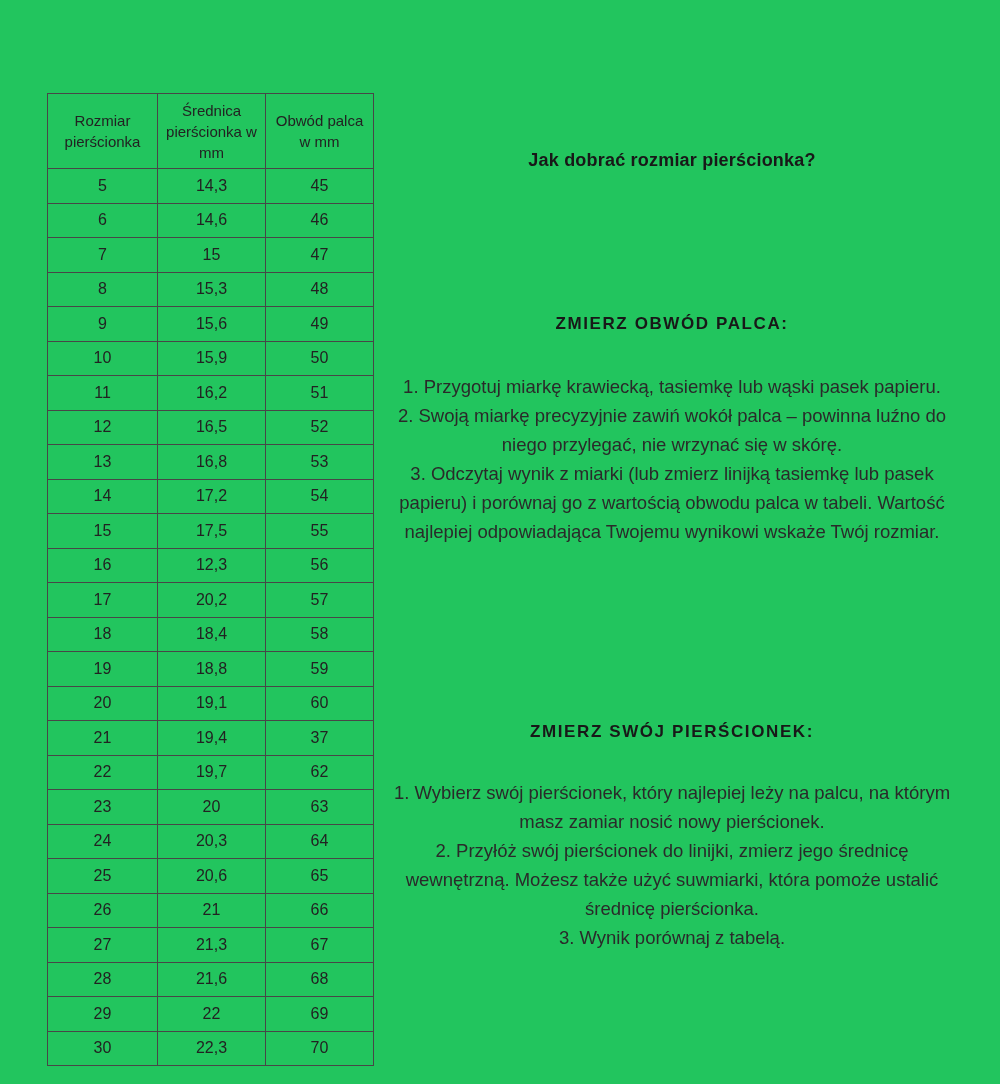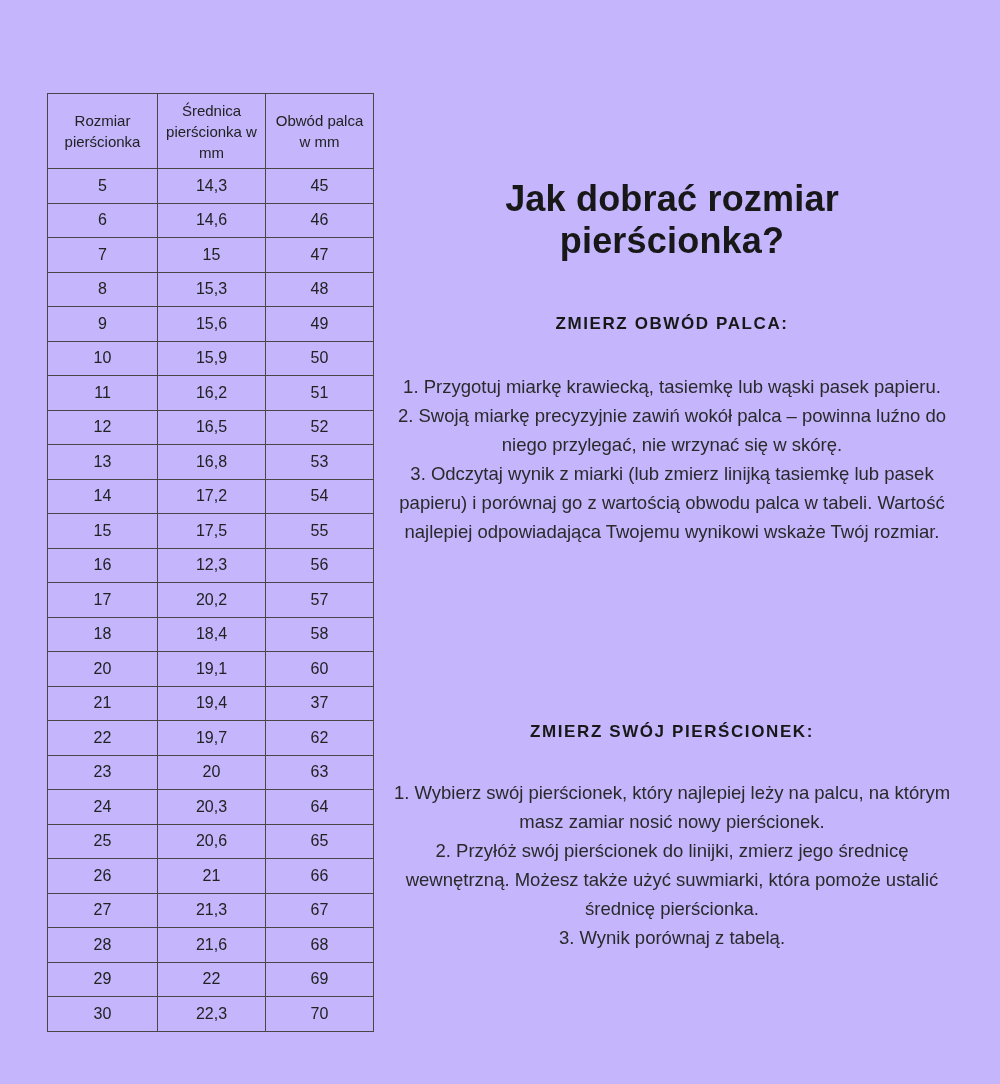--- a/index.html
+++ b/index.html
@@ -1,21 +1,21 @@
 <!DOCTYPE html>
 <html lang="pl"><head>
 <meta charset="utf-8">
 <style>
   * { margin: 0; padding: 0; box-sizing: border-box; }
   html, body { background: #ffffff; }
   .page {
     position: relative;
     width: 1000px;
     height: 1084px;
-    background: #c4b5fd;
+    background: #22c55e;
     font-family: "Liberation Sans", sans-serif;
     color: #1f1f1f;
     overflow: hidden;
   }
 
   
   .size-table-wrap {
     position: absolute;
     left: 47px;
     top: 93px;
@@ -46,22 +46,22 @@
   }
 
   
   .right-col-block {
     position: absolute;
     left: 388px;
     width: 568px;
     text-align: center;
   }
   .page-title {
-    top: 178px;
-    font-size: 36px;
+    top: 150px;
+    font-size: 18px;
     font-weight: 700;
     letter-spacing: 0.2px;
     color: #181818;
   }
   .section-heading {
     font-size: 17px;
     font-weight: 700;
     letter-spacing: 1.6px;
     color: #181818;
     text-align: center;
@@ -161,20 +161,25 @@
             <td>17</td>
             <td>20,2</td>
             <td>57</td>
           </tr>
           <tr>
             <td>18</td>
             <td>18,4</td>
             <td>58</td>
           </tr>
           <tr>
+            <td>19</td>
+            <td>18,8</td>
+            <td>59</td>
+          </tr>
+          <tr>
             <td>20</td>
             <td>19,1</td>
             <td>60</td>
           </tr>
           <tr>
             <td>21</td>
             <td>19,4</td>
             <td>37</td>
           </tr>
           <tr>

